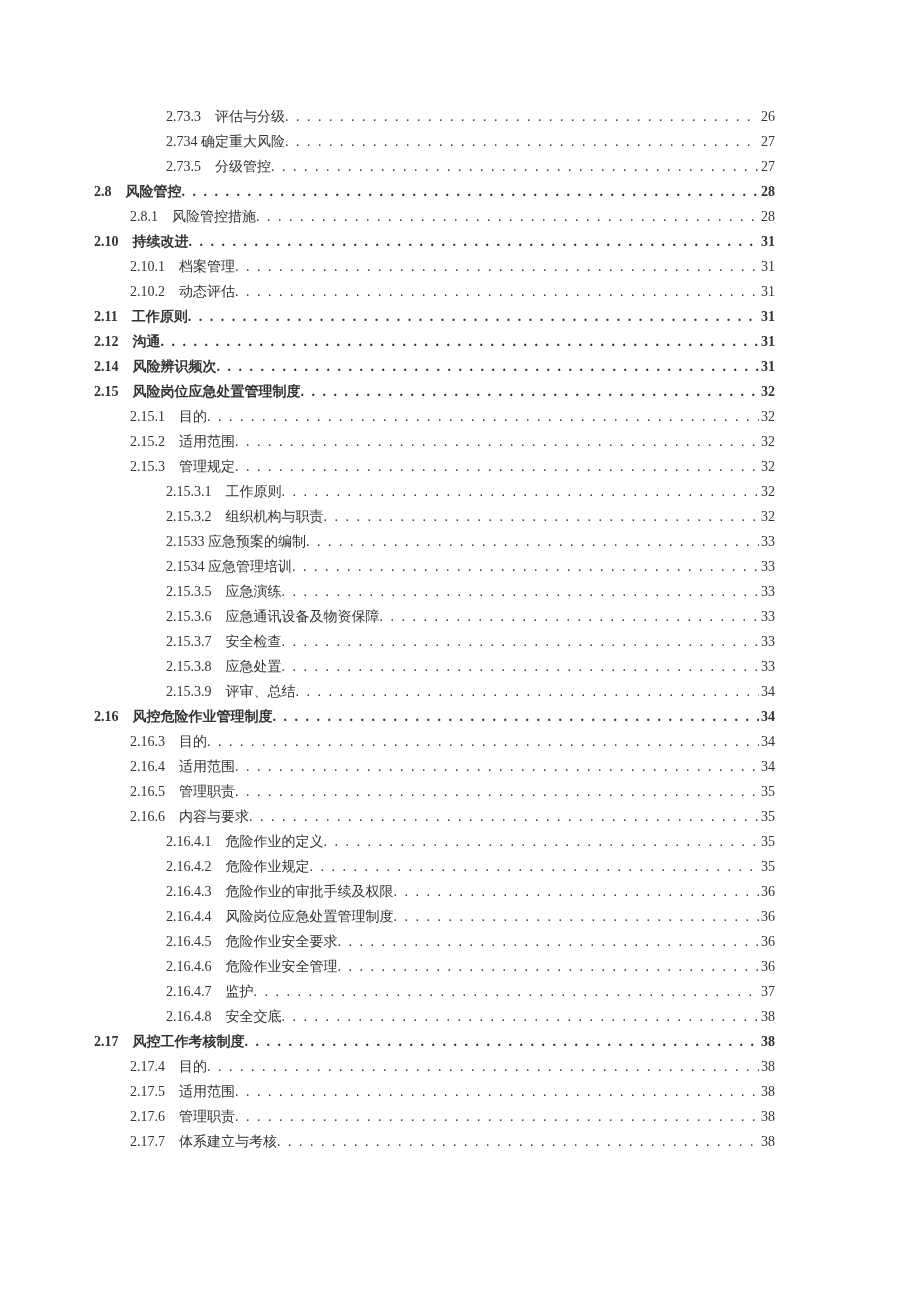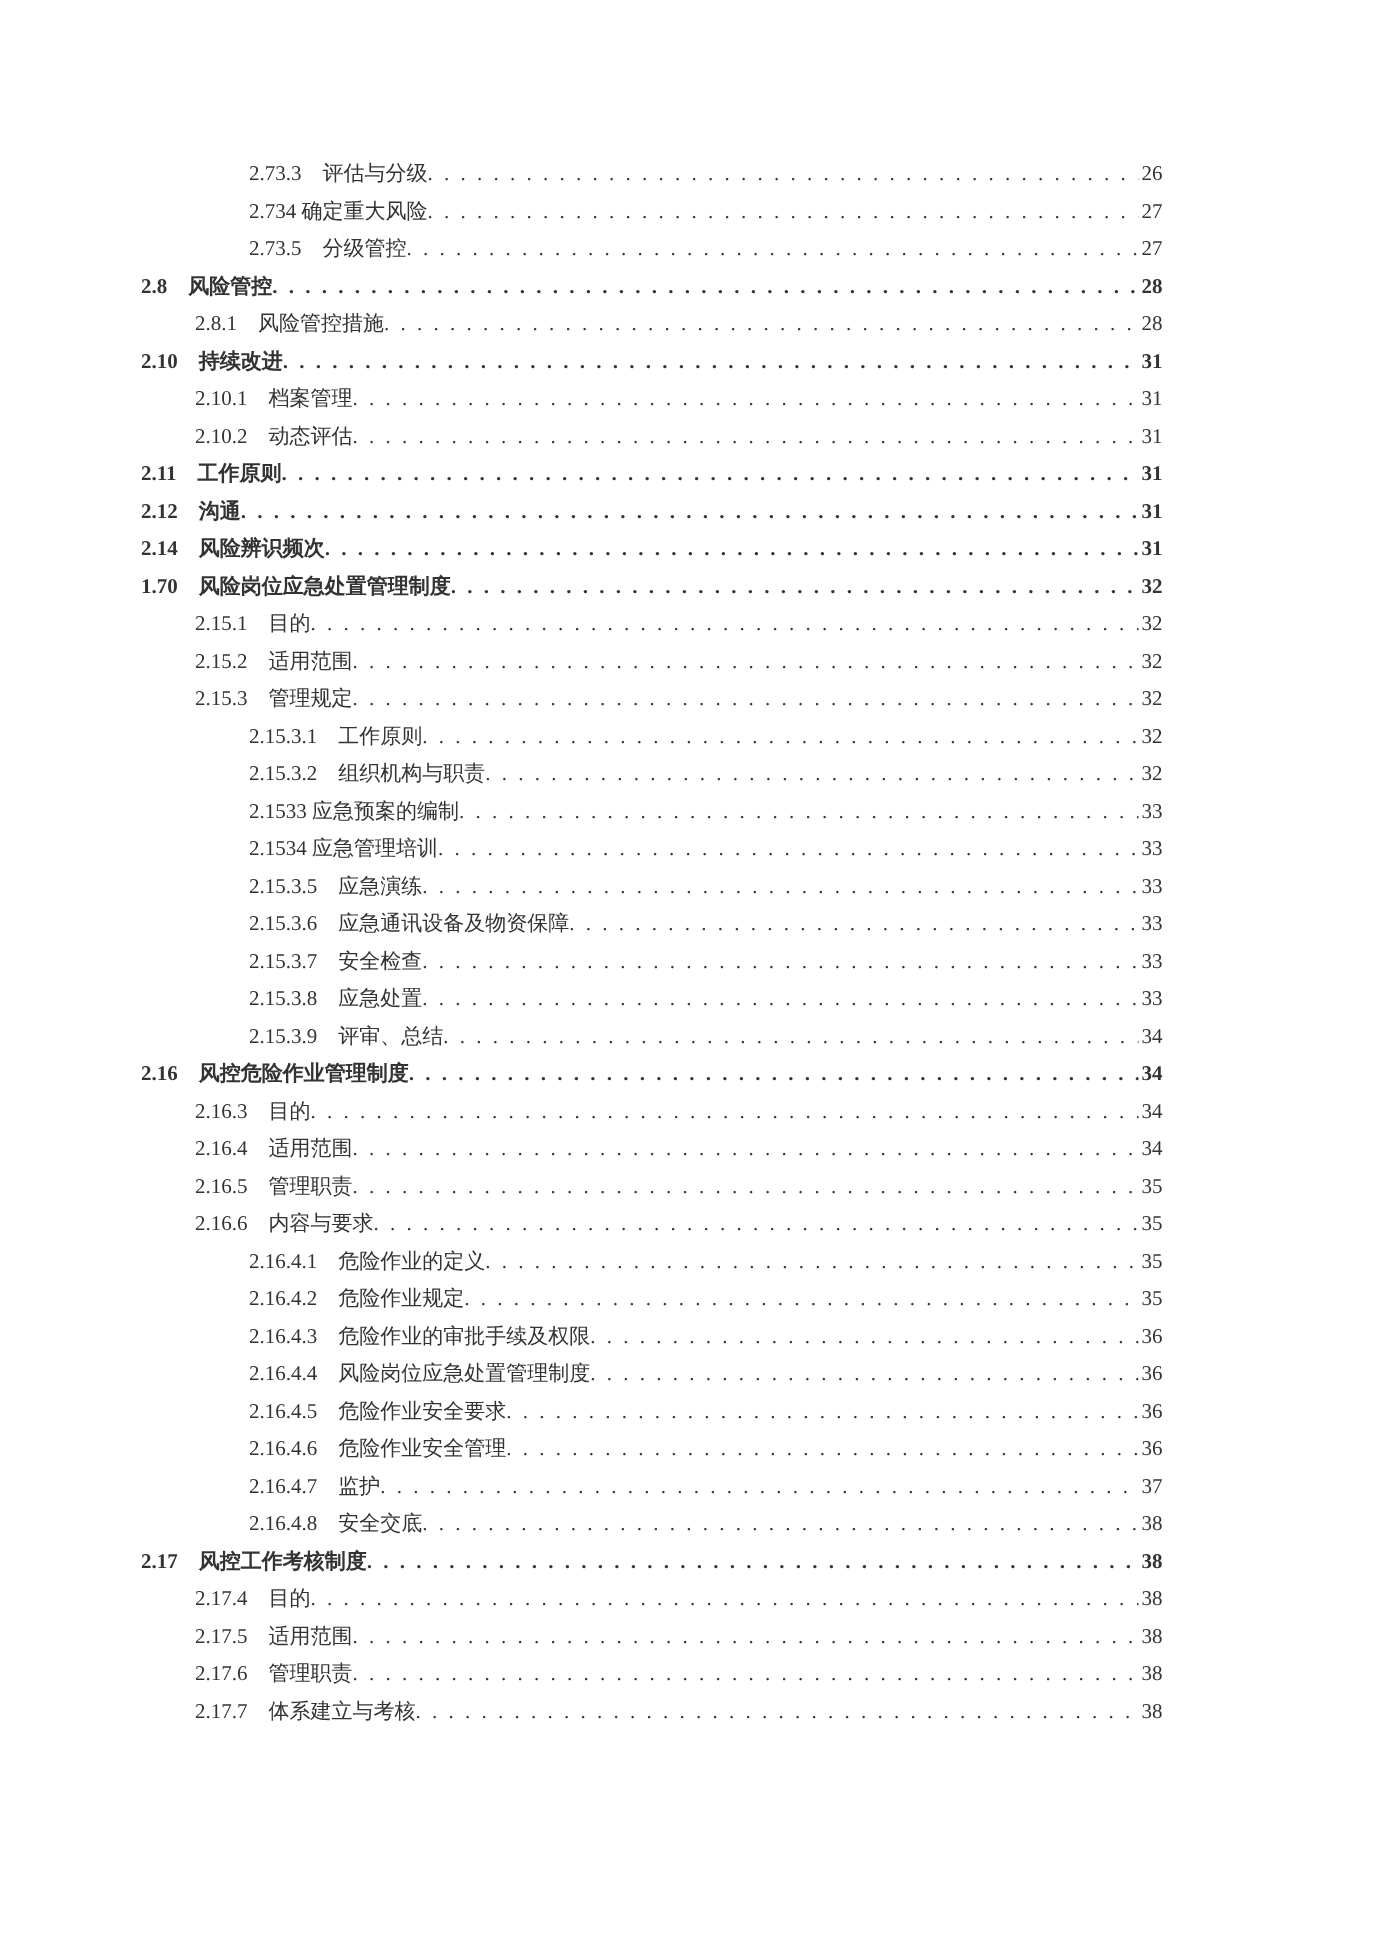--- a/index.html
+++ b/index.html
@@ -100,21 +100,21 @@
         <span class="toc-label"><span>2.12</span><span> </span><span>沟通</span><span> </span></span>
         <span class="toc-dots"></span>
         <span class="toc-page">31</span>
       </div>
       <div class="toc-line lvl-1">
         <span class="toc-label"><span>2.14</span><span> </span><span>风险辨识频次</span><span> </span></span>
         <span class="toc-dots"></span>
         <span class="toc-page">31</span>
       </div>
       <div class="toc-line lvl-1">
-        <span class="toc-label"><span>1.70</span><span> </span><span>风险岗位应急处置管理制度</span><span> </span></span>
+        <span class="toc-label"><span>2.15</span><span> </span><span>风险岗位应急处置管理制度</span><span> </span></span>
         <span class="toc-dots"></span>
         <span class="toc-page">32</span>
       </div>
       <div class="toc-line lvl-2">
         <span class="toc-label"><span>2.15.1</span><span> </span><span>目的</span><span> </span></span>
         <span class="toc-dots"></span>
         <span class="toc-page">32</span>
       </div>
       <div class="toc-line lvl-2">
         <span class="toc-label"><span>2.15.2</span><span> </span><span>适用范围</span><span> </span></span>

